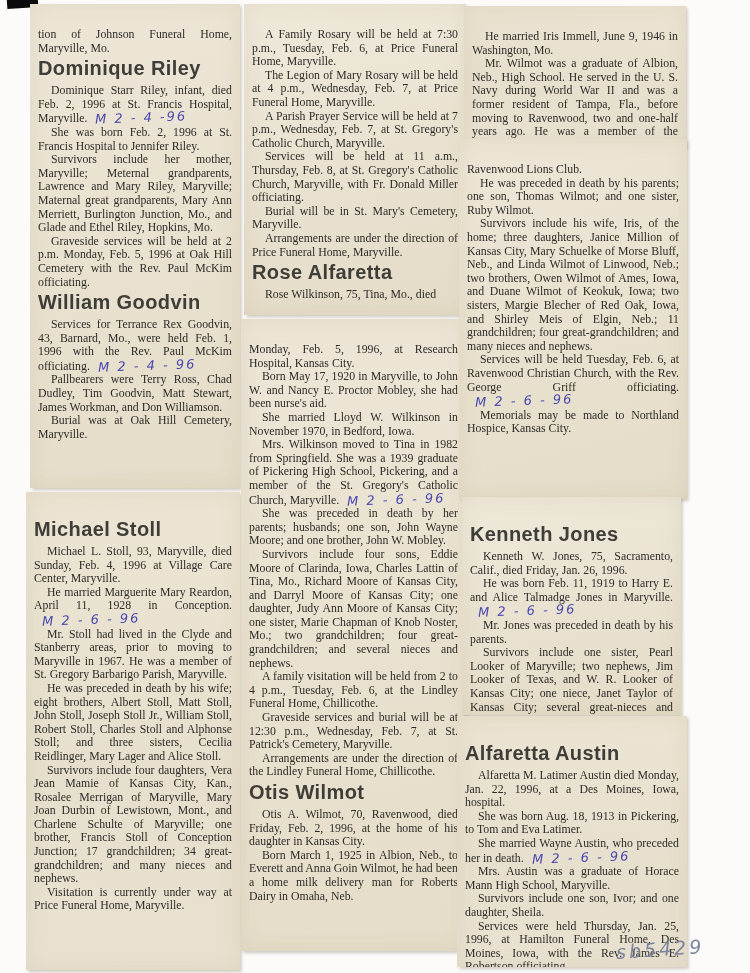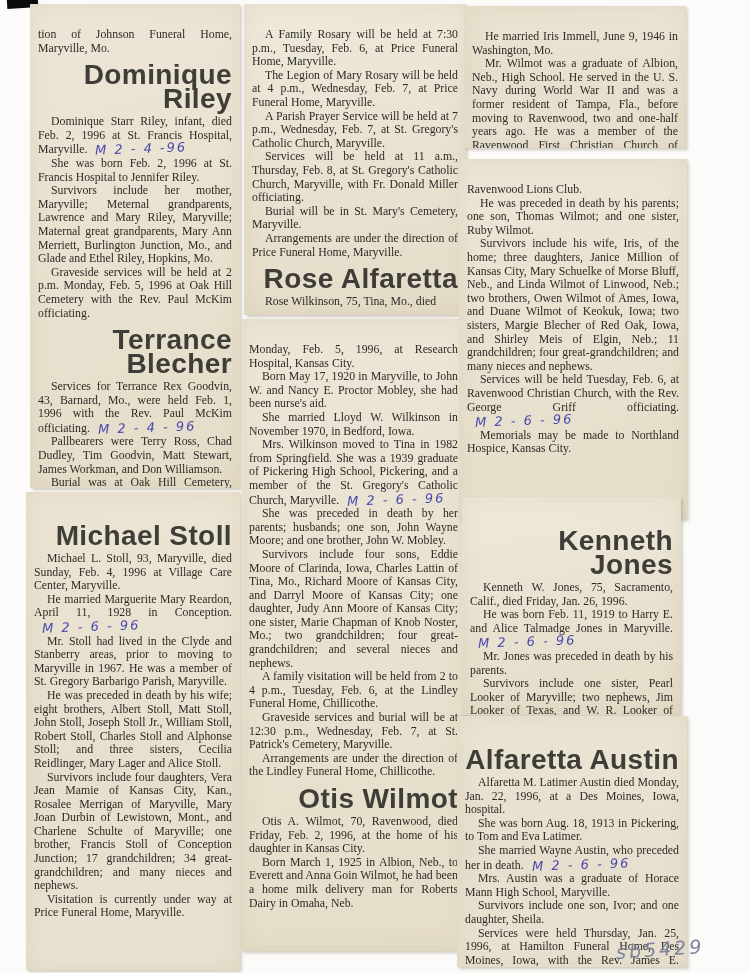--- a/index.html
+++ b/index.html
@@ -28,27 +28,27 @@
     box-shadow:1.5px 2px 3px rgba(130,118,95,.38), inset 0 0 22px rgba(186,170,132,.22);
   }
   .tint-a { background:linear-gradient(165deg,#ede6d7 0%,#e8e1cf 55%,#e5ddc9 100%); }
   .tint-b { background:linear-gradient(190deg,#ece5d4 0%,#e6dfcd 60%,#e9e2d2 100%); }
   .tint-c { background:linear-gradient(170deg,#efe9db 0%,#e9e2d1 50%,#e4dcc8 100%); }
   .para { text-indent:13px; }
   .para.cont { text-indent:0; }
   .headline {
     font-family:"Liberation Sans", sans-serif;
     font-weight:bold;
-    font-size:28px;
+    font-size:20px;
     line-height:24px;
     letter-spacing:.4px;
-    text-align:right;
+    text-align:left;
     text-indent:0;
     color:#3f3d38;
-    margin:8px 0 4px;
+    margin:1px 0 4px;
   }
   .hw {
     font-family:"DejaVu Sans", sans-serif;
     font-style:italic;
     color:#4a48ae;
     font-size:13px;
     line-height:13px;
     letter-spacing:2px;
     white-space:nowrap;
     display:inline-block;
@@ -65,37 +65,37 @@
     letter-spacing:3px;
     color:#7b849c;
     transform:rotate(-4deg);
   }
   
   #clip-0-0 { left:30px;  top:4px;   width:210px; height:484px; }
   #clip-0-1 { left:26px;  top:492px; width:214px; height:478px; }
   #clip-1-0 { left:244px; top:4px;   width:222px; height:311px; }
   #clip-1-1 { left:241px; top:319px; width:225px; height:632px; }
   #clip-2-0 { left:464px; top:6px;   width:222px; height:142px; }
-  #clip-2-1 { left:459px; top:159px; width:228px; height:360px; }
+  #clip-2-1 { left:459px; top:139px; width:228px; height:360px; }
   #clip-2-2 { left:462px; top:497px; width:219px; height:218px; }
   #clip-2-3 { left:457px; top:716px; width:230px; height:251px; }
 </style>
 </head>
 <body>
 
 <div class="corner-mark"></div>
 
 <div class="clip tint-a" id="clip-0-0">
     <div class="para cont">tion of Johnson Funeral Home, Maryville, Mo.</div>
     <div class="headline">Dominique Riley</div>
     <div class="para">Dominique Starr Riley, infant, died Feb. 2, 1996 at St. Francis Hospital, Maryville.<span class="hw">M 2 - 4 -96</span></div>
     <div class="para">She was born Feb. 2, 1996 at St. Francis Hospital to Jennifer Riley.</div>
     <div class="para">Survivors include her mother, Maryville; Meternal grandparents, Lawrence and Mary Riley, Maryville; Maternal great grandparents, Mary Ann Merriett, Burlington Junction, Mo., and Glade and Ethel Riley, Hopkins, Mo.</div>
     <div class="para">Graveside services will be held at 2 p.m. Monday, Feb. 5, 1996 at Oak Hill Cemetery with the Rev. Paul McKim officiating.</div>
-    <div class="headline">Terrance Blecher</div>
+    <div class="headline">William Goodvin</div>
     <div class="para">Services for Terrance Rex Goodvin, 43, Barnard, Mo., were held Feb. 1, 1996 with the Rev. Paul McKim officiating.<span class="hw">M 2 - 4 - 96</span></div>
     <div class="para">Pallbearers were Terry Ross, Chad Dudley, Tim Goodvin, Matt Stewart, James Workman, and Don Williamson.</div>
     <div class="para">Burial was at Oak Hill Cemetery, Maryville.</div>
   </div>
 <div class="clip tint-b" id="clip-0-1">
     <div class="headline">Michael Stoll</div>
     <div class="para">Michael L. Stoll, 93, Maryville, died Sunday, Feb. 4, 1996 at Village Care Center, Maryville.</div>
     <div class="para">He married Marguerite Mary Reardon, April 11, 1928 in Conception.<span class="hw">M 2 - 6 - 96</span></div>
     <div class="para">Mr. Stoll had lived in the Clyde and Stanberry areas, prior to moving to Maryville in 1967. He was a member of St. Gregory Barbarigo Parish, Maryville.</div>
     <div class="para">He was preceded in death by his wife; eight brothers, Albert Stoll, Matt Stoll, John Stoll, Joseph Stoll Jr., William Stoll, Robert Stoll, Charles Stoll and Alphonse Stoll; and three sisters, Cecilia Reidlinger, Mary Lager and Alice Stoll.</div>

